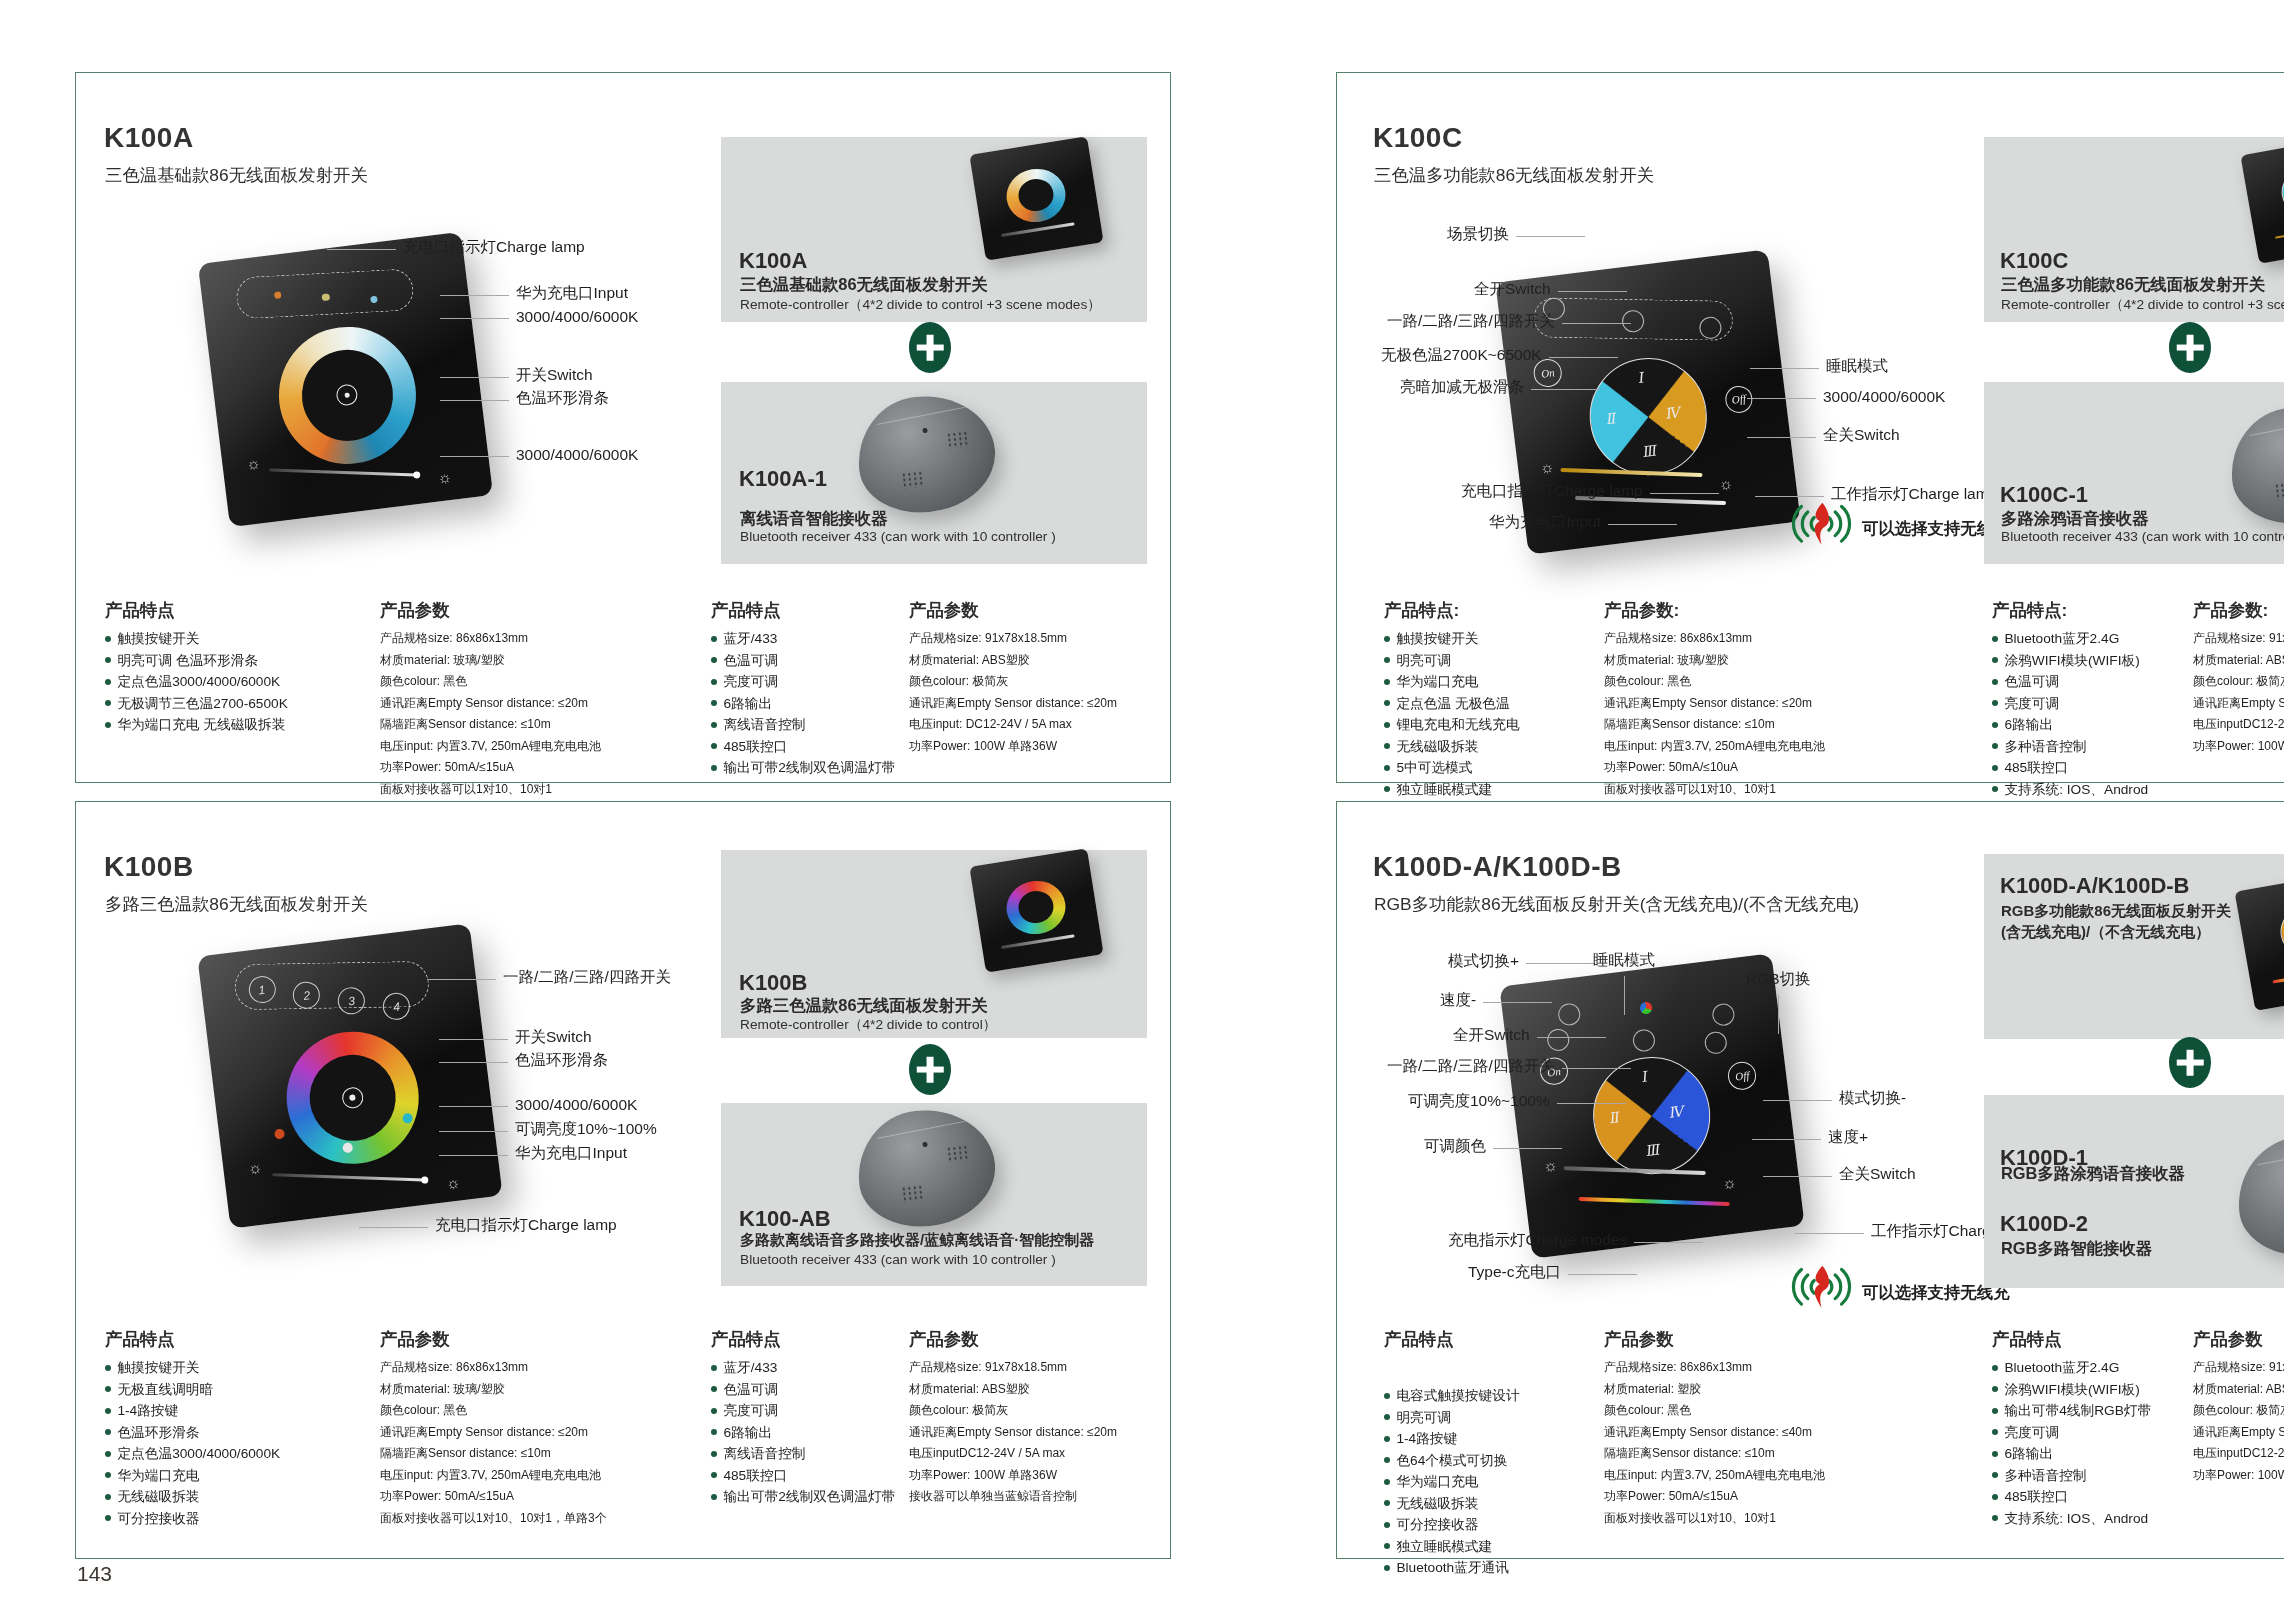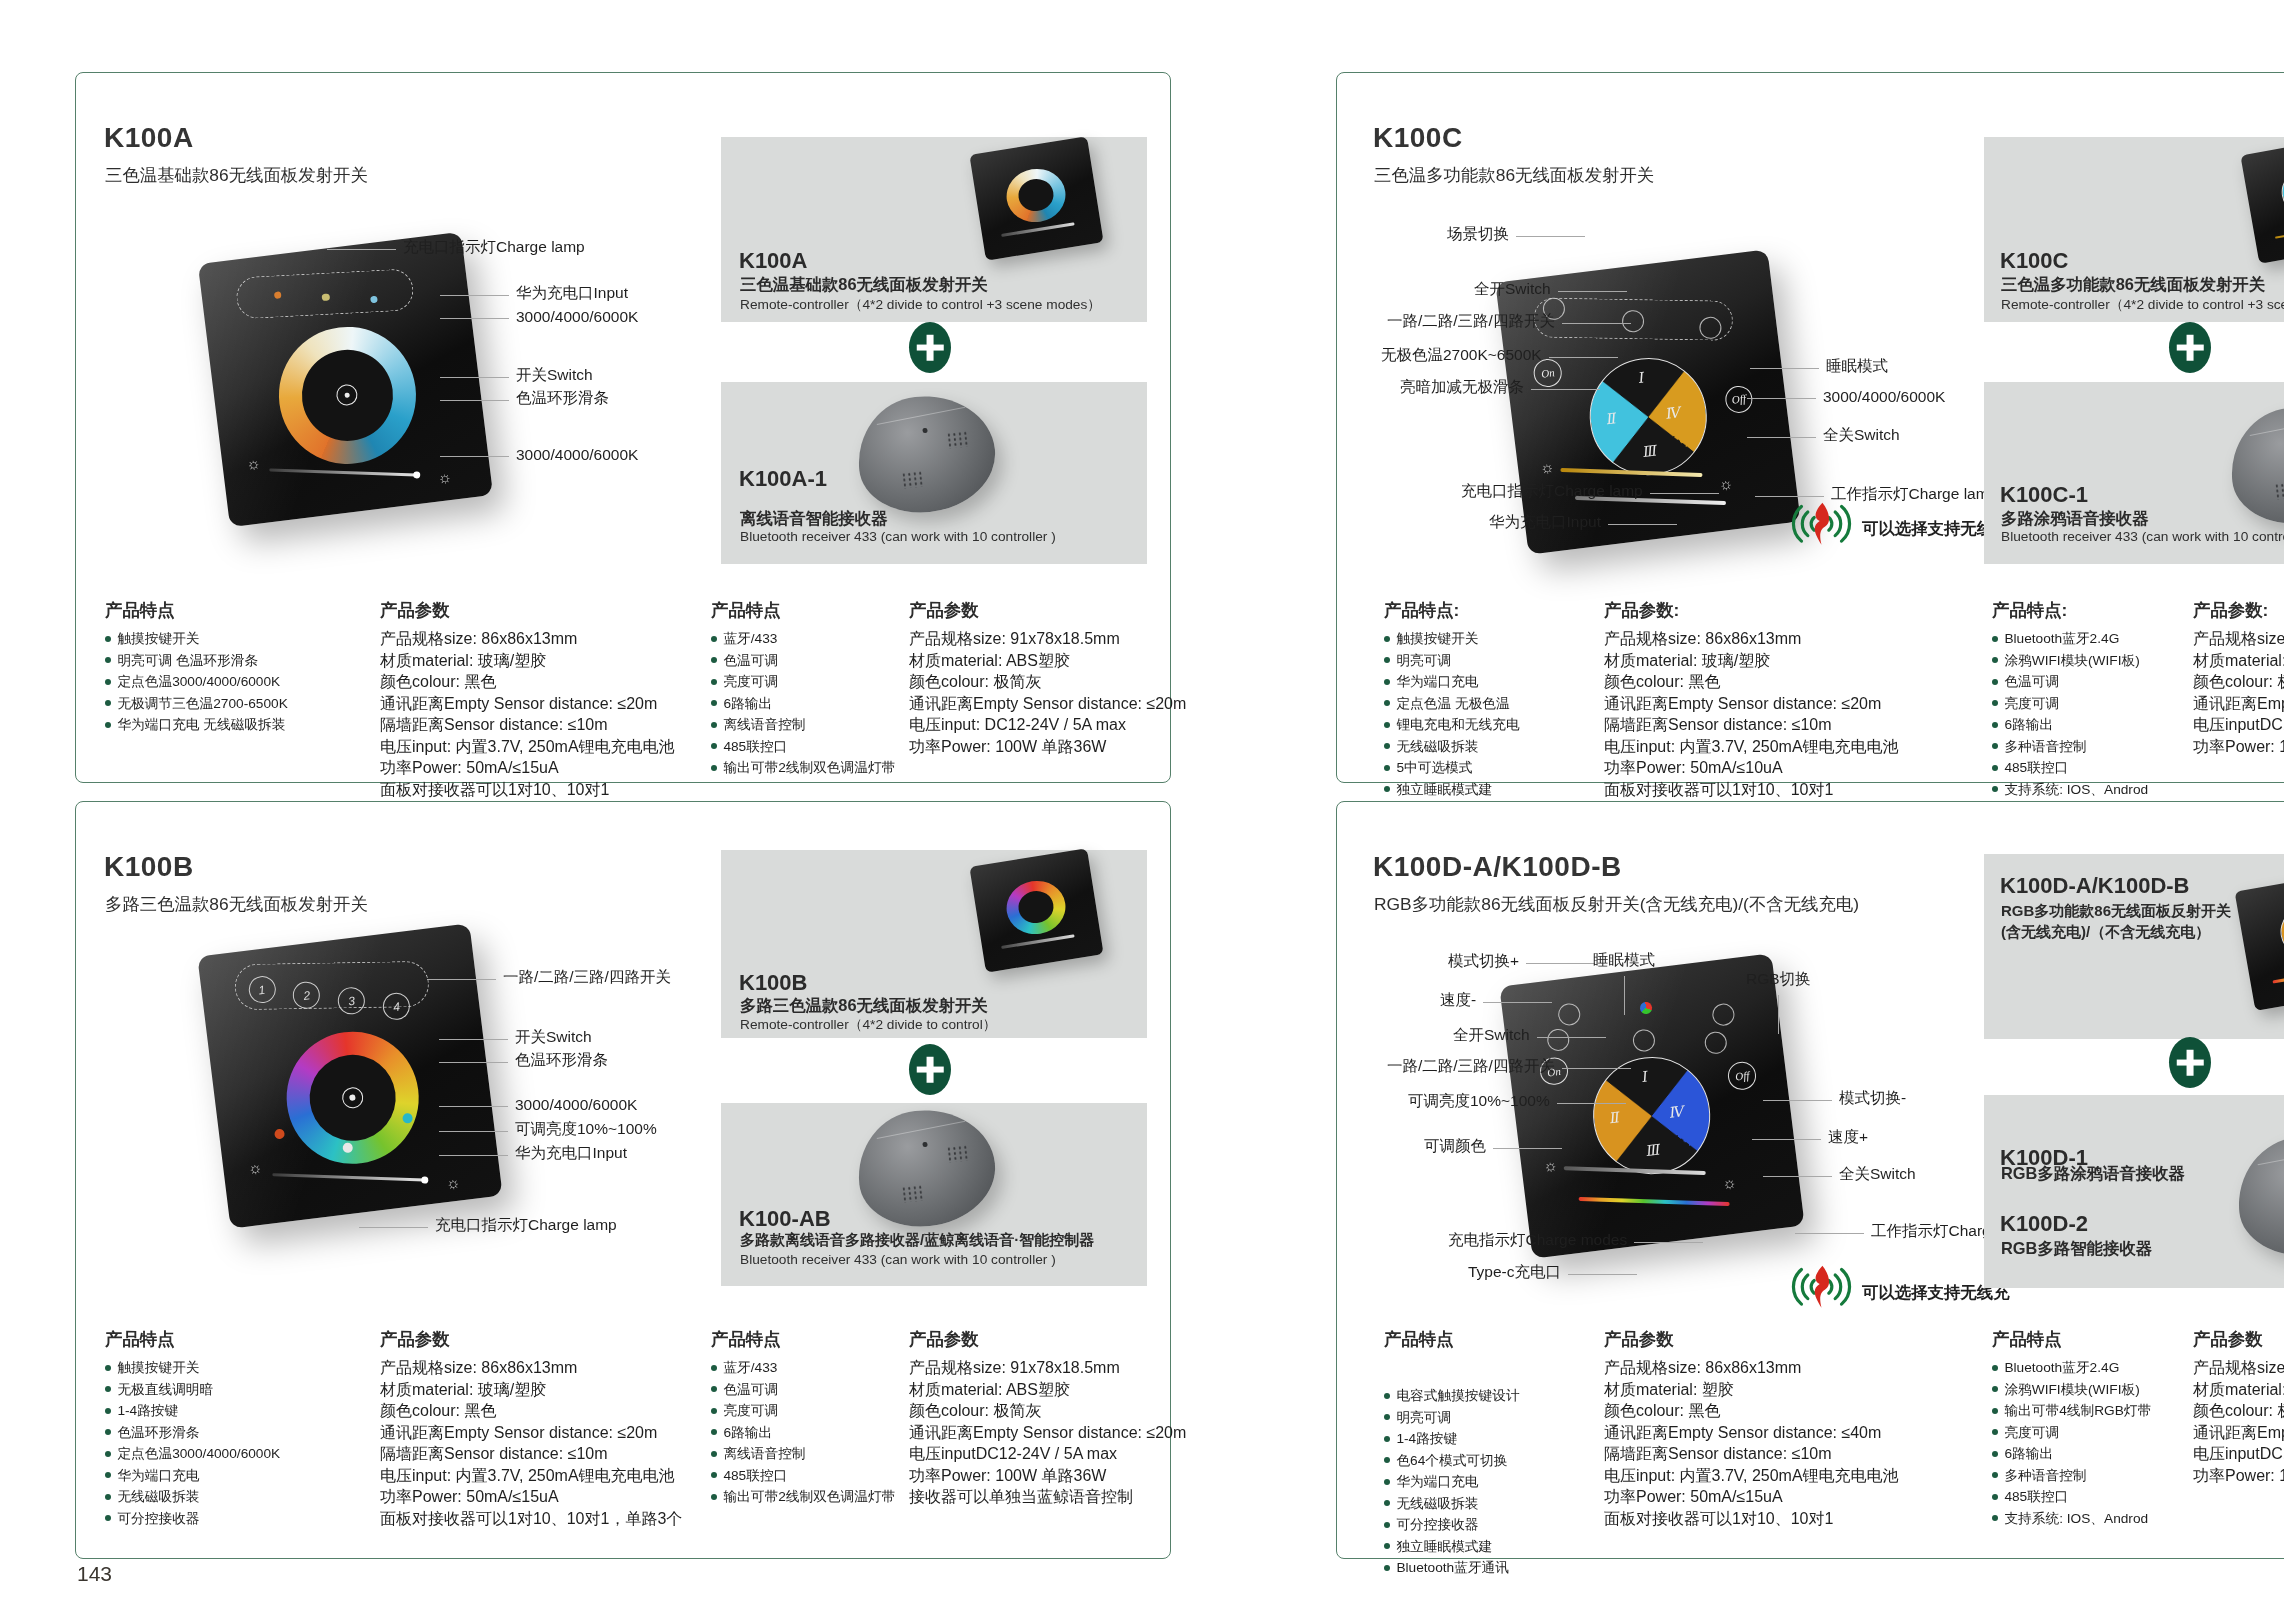--- a/index.html
+++ b/index.html
@@ -1,26 +1,26 @@
 <!DOCTYPE html>
 <html style="font-size:7.3px"><head>
 <meta charset="utf-8">
 <style>
   html,body{margin:0;padding:0}
   body{width:2482px;height:1618px;background:#fff;position:relative;
        font-family:"Liberation Sans","DejaVu Sans",sans-serif;color:#333}
   .abs{position:absolute}
-  .box{position:absolute;border:1.4px solid #55806a;border-radius:8px;background:#fff}
+  .box{position:absolute;border:1.4px solid #55806a;border-radius:0;background:#fff}
   .sec-title{font-size:28px;font-weight:bold;color:#343434;letter-spacing:0.5px}
   .sec-sub{font-size:17.4px;color:#2e2e2e}
   .colh{font-size:17.4px;font-weight:bold;color:#2c2c2c}
   ul{list-style:none;margin:0;padding:0}
   .feat li{font-size:13.7px;line-height:21.5px;color:#1f1f1f;display:flex;align-items:center;gap:6.4px;white-space:nowrap}
   .feat .dot{width:6px;height:6px;border-radius:50%;background:#1d5b41;flex:0 0 6px}
-  .parl li{font-size:16px;line-height:21.5px;color:#1f1f1f;white-space:nowrap}
+  .parl li{font-size:12px;line-height:21.5px;color:#1f1f1f;white-space:nowrap}
   .callout{position:absolute;font-size:15.5px;color:#1f1f1f;white-space:nowrap}
   .lead-l::before{content:"";position:absolute;right:100%;margin-right:7.3px;top:58%;width:69px;height:0.9px;background:#a8a8a8}
   .lead-r::after{content:"";position:absolute;left:100%;margin-left:7.3px;top:58%;width:69px;height:0.9px;background:#a8a8a8}
   .lead-d::after{content:"";position:absolute;left:50%;top:100%;margin-top:4.6px;width:0.9px;height:39px;background:#a8a8a8}
   .gbox{position:absolute;background:#d9dbda}
   .gb-title{position:absolute;font-size:22px;font-weight:bold;color:#2b2b2b}
   .gb-sub{position:absolute;font-size:16.4px;font-weight:bold;color:#2b2b2b;white-space:nowrap}
   .gb-en{position:absolute;font-size:13.7px;color:#2f2f2f;white-space:nowrap}
   .plus{position:absolute;width:42px;height:51px;background:#0f5138;border-radius:50%}
   .plus::before{content:"";position:absolute;left:50%;top:50%;transform:translate(-50%,-50%);width:26.5px;height:6.9px;background:#fff}

